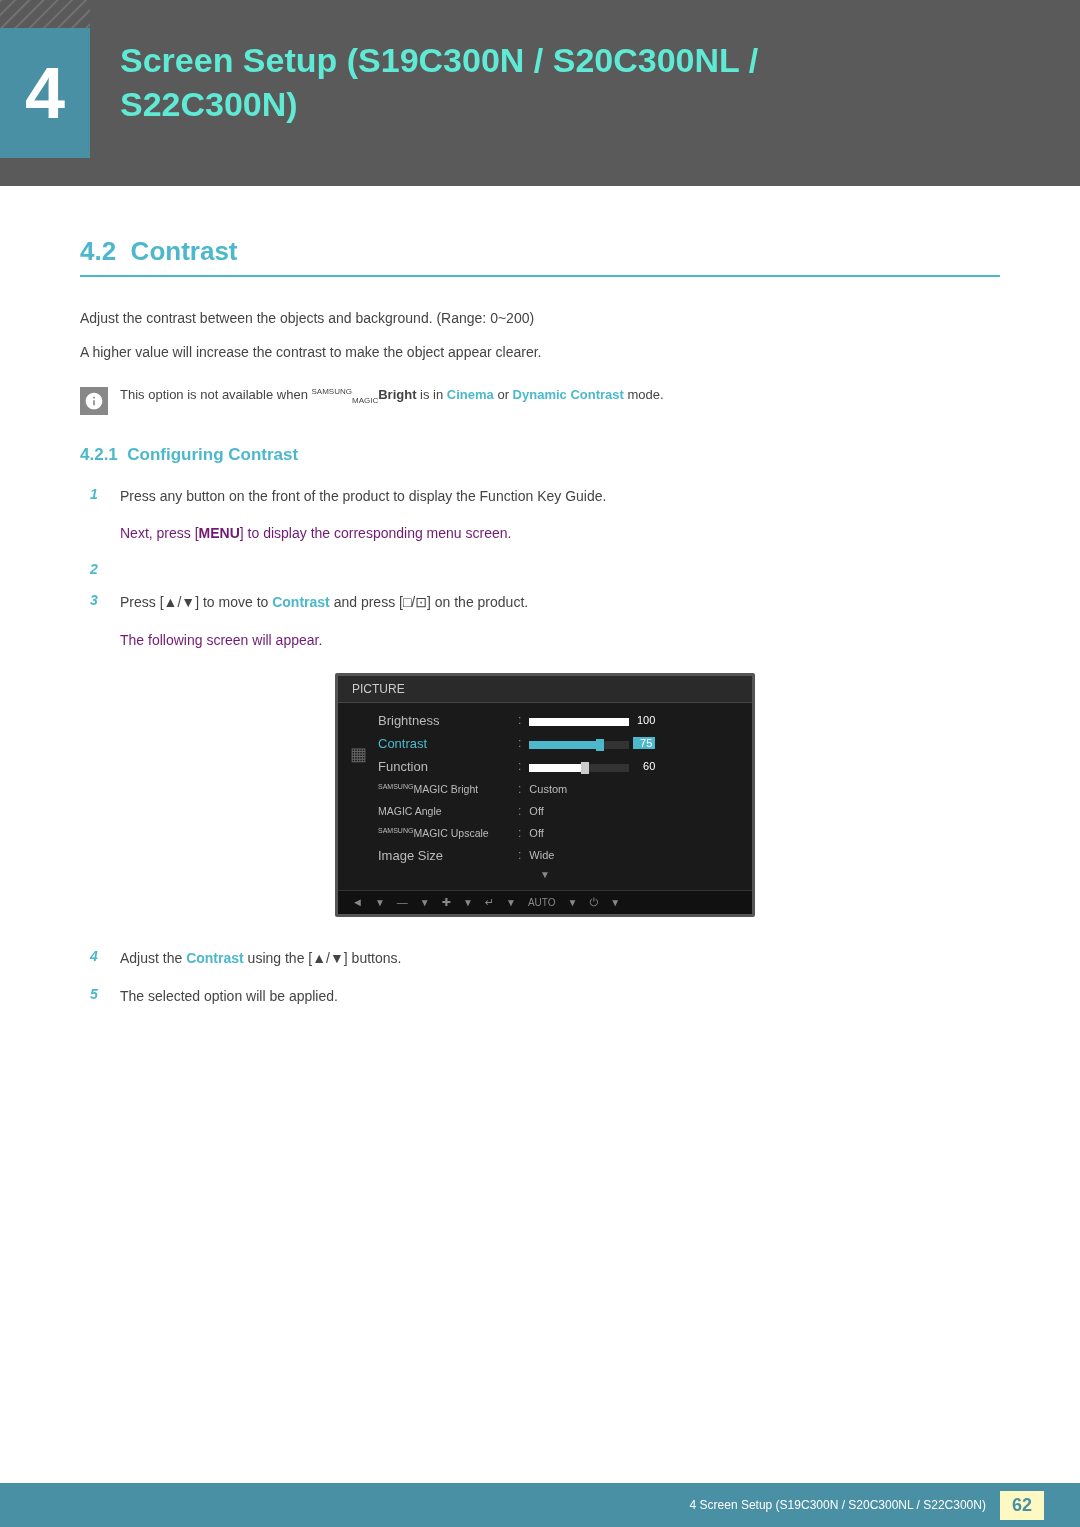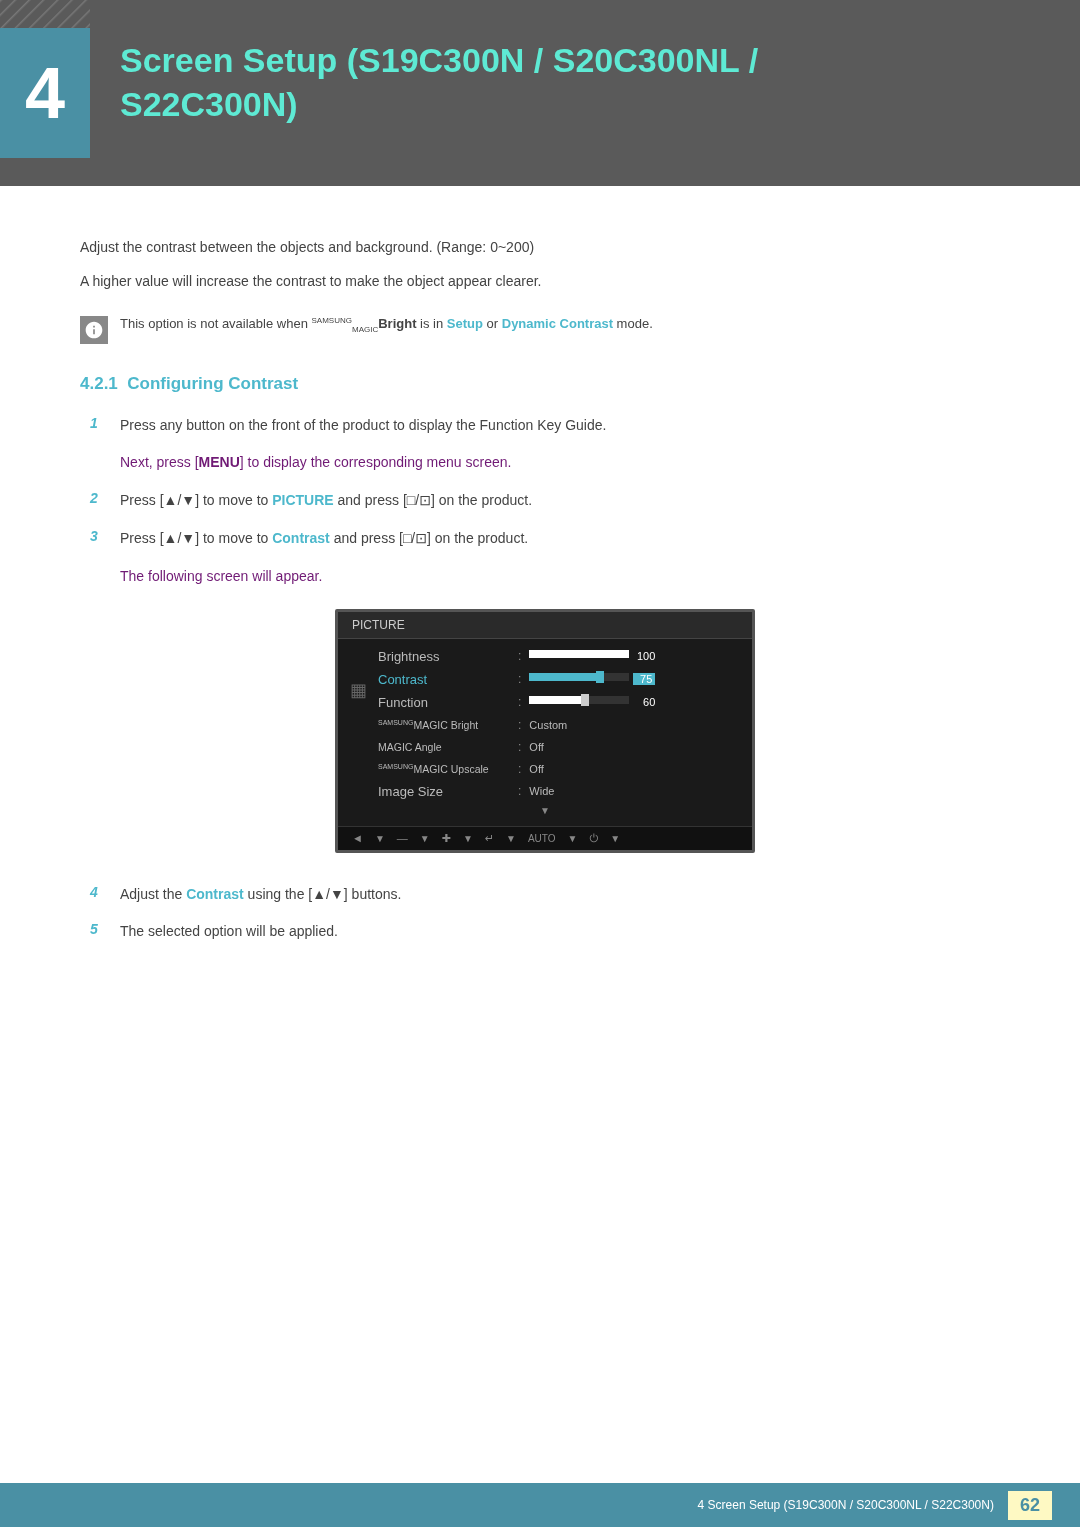--- a/index.html
+++ b/index.html
@@ -197,21 +197,21 @@
       color: #888;
     }
 
     .menu-item .item-value {
       font-size: 11px;
       color: #bbb;
     }
 
     .bar-container {
       display: flex;
-      align-items: flex-start;
+      align-items: flex-end;
       gap: 4px;
     }
 
     .bar-track {
       width: 100px;
       height: 8px;
       background: #333;
       position: relative;
     }
 
@@ -272,21 +272,21 @@
     
     .footer {
       position: absolute;
       bottom: 0;
       left: 0;
       right: 0;
       background: #4a90a4;
       display: flex;
       justify-content: flex-end;
       align-items: center;
-      padding: 8px 28px;
+      padding: 8px 36px;
       height: 44px;
     }
 
     .footer-text {
       color: #fff;
       font-size: 12px;
       margin-right: 14px;
     }
 
     .footer-page {
@@ -334,32 +334,35 @@
   <div style="position:relative;z-index:2;">
     <div class="header-title">
       <span>Screen Setup (S19C300N / S20C300NL /</span><br>
       <span>S22C300N)</span>
     </div>
   </div>
 </div>
 
 <div class="content">
 
+  <div class="section-title">
+    <span>4.2</span>&nbsp;&nbsp;<span>Contrast</span>
+  </div>
 
   <p class="description">Adjust the contrast between the objects and background. (Range: 0~200)</p>
   <p class="description">A higher value will increase the contrast to make the object appear clearer.</p>
 
   <div class="note-box">
     <div class="note-icon">
       <svg viewBox="0 0 24 24" xmlns="http://www.w3.org/2000/svg">
         <path d="M12 2C6.48 2 2 6.48 2 12s4.48 10 10 10 10-4.48 10-10S17.52 2 12 2zm1 15h-2v-6h2v6zm0-8h-2V7h2v2z"></path>
       </svg>
     </div>
     <div class="note-text">
-      This option is not available when <span style="font-size:8px;vertical-align:super;">SAMSUNG</span><span style="font-size:8px;vertical-align:sub;line-height:0;">MAGIC</span><strong>Bright</strong> is in <span style="color:#4db8cc;font-weight:bold;">Setup</span> or <span style="color:#4db8cc;font-weight:bold;">Dynamic Contrast</span> mode.
+      This option is not available when <span style="font-size:8px;vertical-align:super;">SAMSUNG</span><span style="font-size:8px;vertical-align:sub;line-height:0;">MAGIC</span><strong>Bright</strong> is in <span style="color:#4db8cc;font-weight:bold;">Cinema</span> or <span style="color:#4db8cc;font-weight:bold;">Dynamic Contrast</span> mode.
     </div>
   </div>
 
   <div class="subsection-title">
     <span>4.2.1</span>&nbsp;&nbsp;<span>Configuring Contrast</span>
   </div>
 
   <div class="steps">
 
     <div class="step">
@@ -367,23 +370,20 @@
       <div class="step-content">
         Press any button on the front of the product to display the Function Key Guide.
       </div>
     </div>
     <div class="step-sub">
       Next, press [<strong>MENU</strong>] to display the corresponding menu screen.
     </div>
 
     <div class="step">
       <span class="step-number">2</span>
-      <div class="step-content">
-        Press [▲/▼] to move to <strong class="cyan" style="color:#4db8cc;">PICTURE</strong> and press [□/⊡] on the product.
-      </div>
     </div>
 
     <div class="step">
       <span class="step-number">3</span>
       <div class="step-content">
         Press [▲/▼] to move to <strong class="cyan" style="color:#4db8cc;">Contrast</strong> and press [□/⊡] on the product.
       </div>
     </div>
     <div class="step-sub">
       The following screen will appear.

